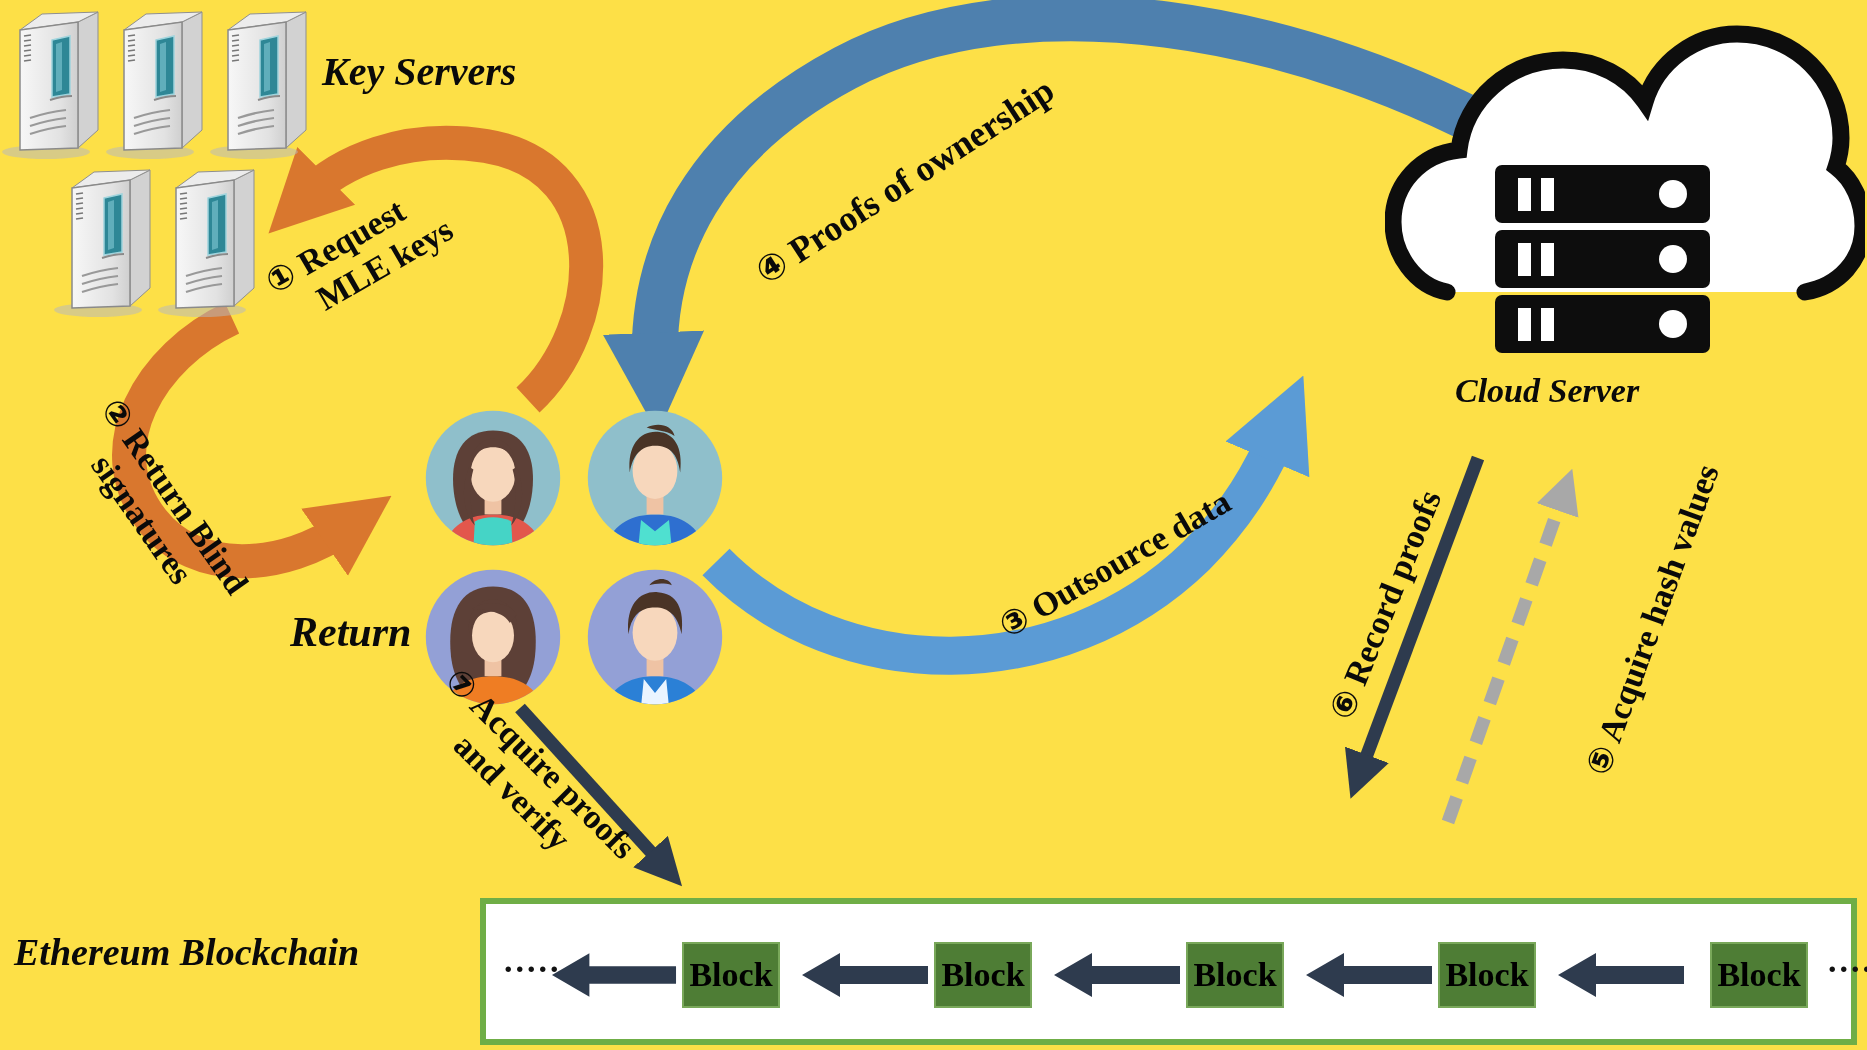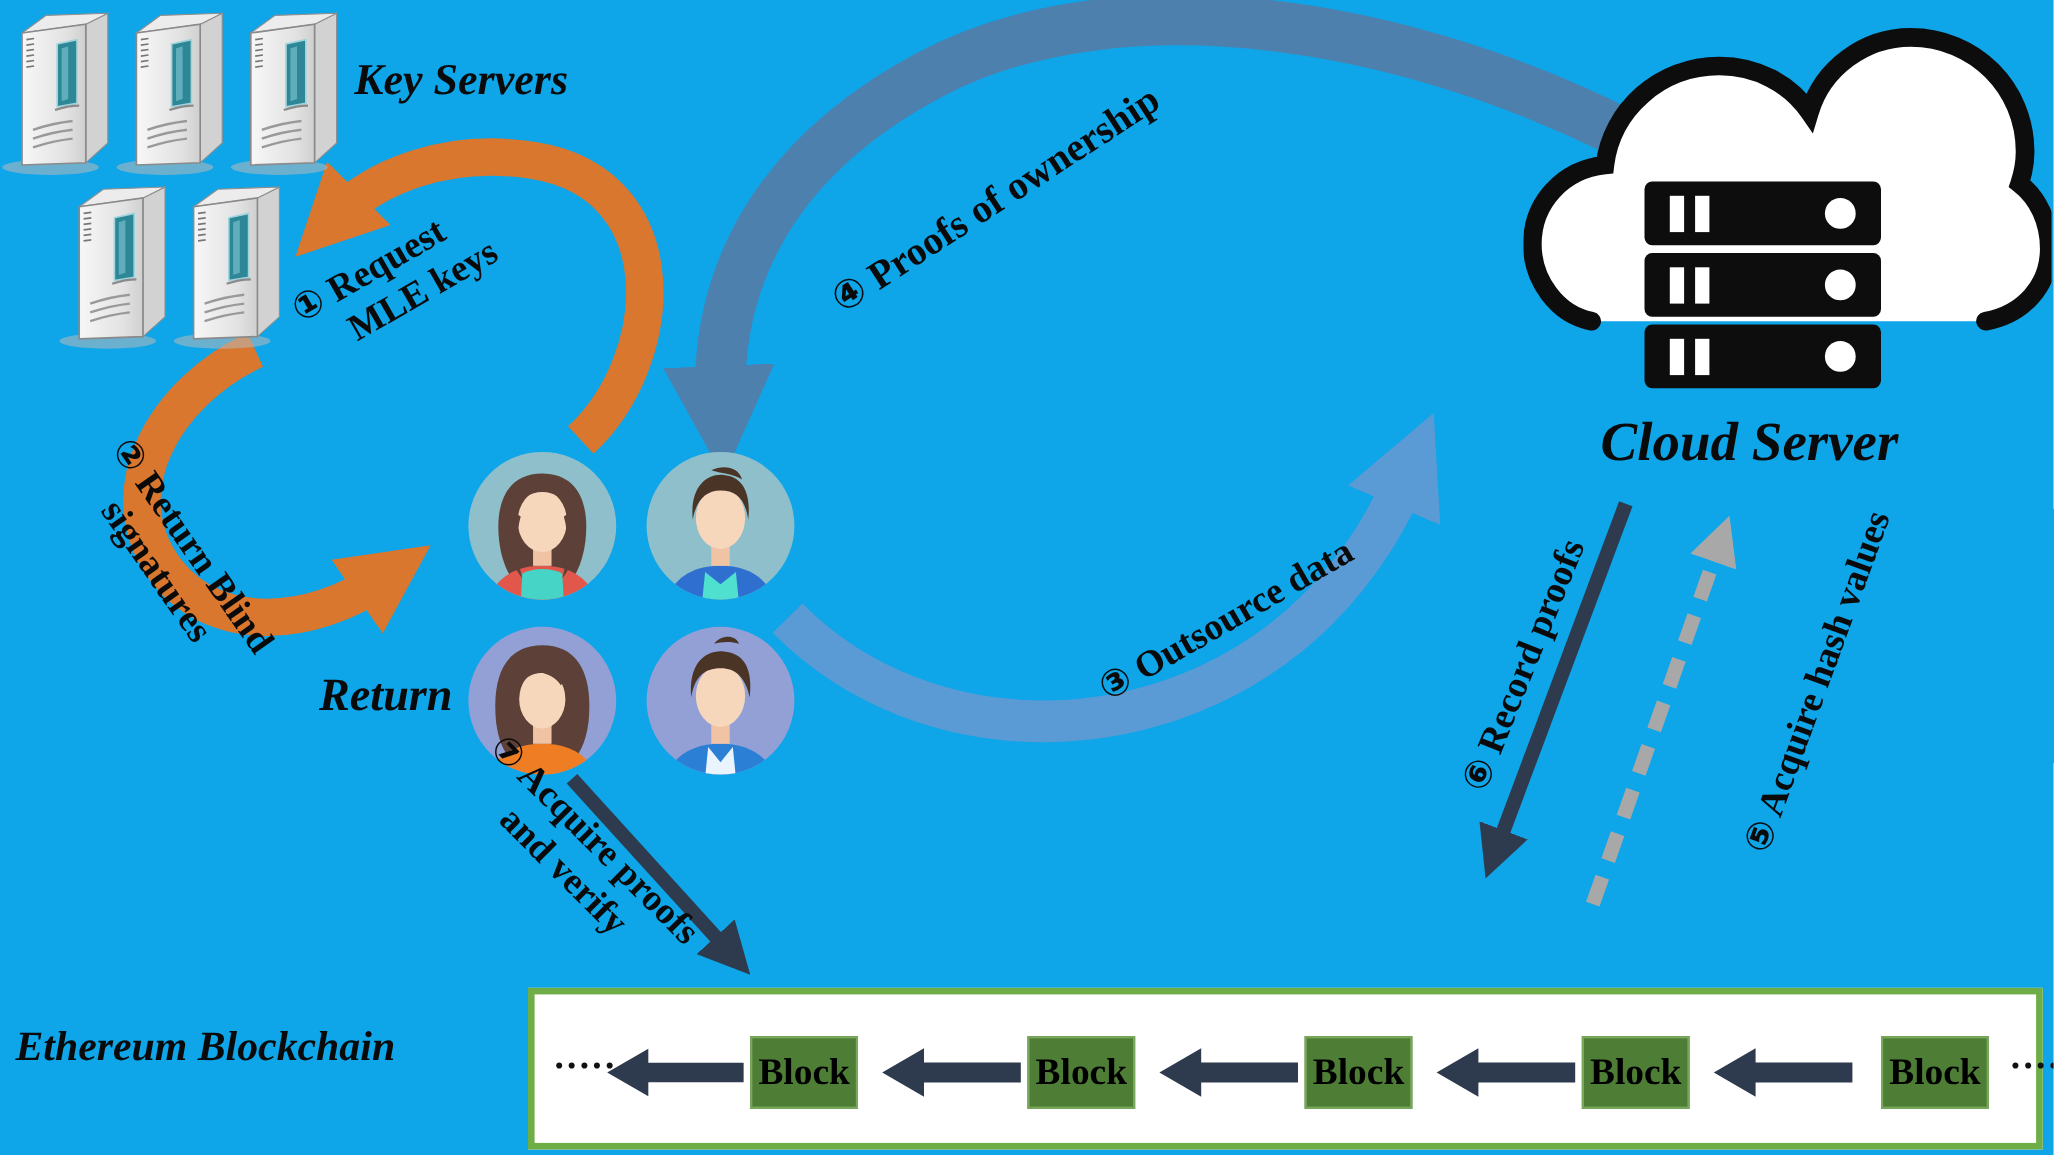--- a/index.html
+++ b/index.html
@@ -1,16 +1,16 @@
 <!DOCTYPE html>
 <html style="--orange: #D9772E; --blue_dark: #4E80AE; --blue_light: #5B9BD5; --navy: #2E3B4E; --gray: #A8A8A8; --green_border: #6FAE46; --green_block: #4E7D35; --teal_avatar: #8FBFCB; --purple_avatar: #93A0D6; --skin: #F7D7BC; --hair: #5D4037;"><head>
 <meta charset="utf-8">
 <style>
   html,body{margin:0;padding:0;background:#fff;}
-  #canvas{position:relative;width:1867px;height:1050px;background:#0ea5e9;overflow:hidden;
+  #canvas{position:relative;width:1867px;height:1050px;background:#fde047;overflow:hidden;
           font-family:"Liberation Serif","DejaVu Serif","DejaVu Sans",serif;}
   
   svg.overlay{position:absolute;left:0;top:0;z-index:2;pointer-events:none;}
   .stroke-orange{stroke:var(--orange);fill:none;}
   .fill-orange{fill:var(--orange);}
   .stroke-blued{stroke:var(--blue_dark);fill:none;}
   .fill-blued{fill:var(--blue_dark);}
   .stroke-bluel{stroke:var(--blue_light);fill:none;}
   .fill-bluel{fill:var(--blue_light);}
   .stroke-navy{stroke:var(--navy);fill:none;}
@@ -189,21 +189,21 @@
     <g>
       <rect x="110" y="295" width="215" height="58" rx="7" fill="#0d0d0d"></rect>
       <rect x="133" y="308" width="13" height="33" fill="#fff"></rect>
       <rect x="156" y="308" width="13" height="33" fill="#fff"></rect>
       <circle cx="288" cy="324" r="14" fill="#fff"></circle>
     </g>
   </svg>
 
   <div class="entity-label" style="left:322px;top:48px;font-size:40px">Key Servers</div>
   <div class="entity-label" style="left:290px;top:608px;font-size:42px">Return</div>
-  <div class="entity-label" style="left:1455px;top:372px;font-size:50px;z-index:6">Cloud Server</div>
+  <div class="entity-label" style="left:1455px;top:372px;font-size:34px;z-index:6">Cloud Server</div>
   <div class="entity-label" style="left:14px;top:930px;font-size:38px">Ethereum Blockchain</div>
 
   <div class="flow-label" style="left:262px;top:200px;width:250px;transform:rotate(-30deg)">
     <span>① Request</span>
     <span class="l2" style="padding-left:36px">MLE keys</span>
   </div>
   <div class="flow-label" style="left:28px;top:468px;width:260px;text-align:center;transform:rotate(55deg)">
     <span>② Return Blind</span>
     <span class="l2">signatures</span>
   </div>

